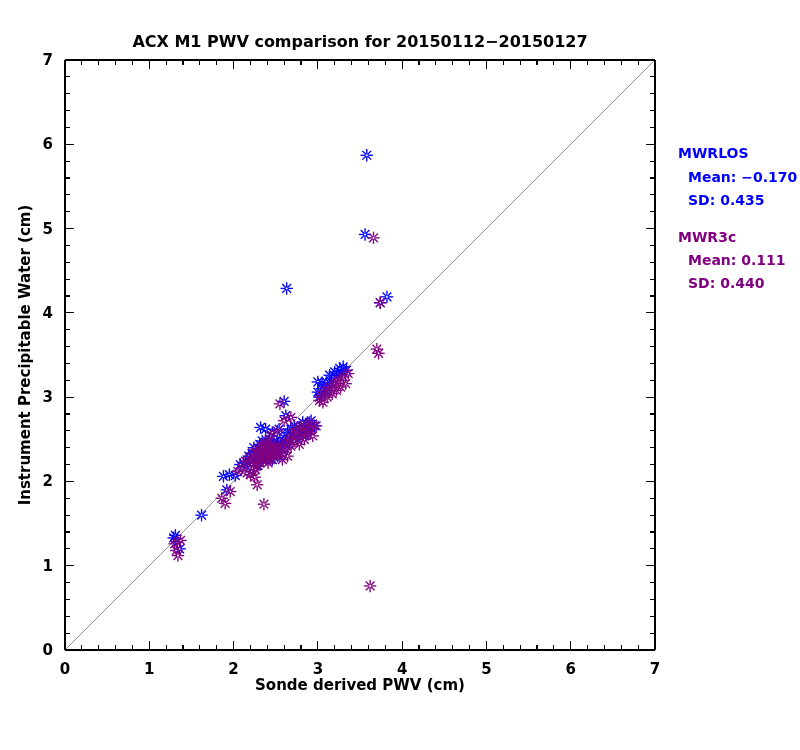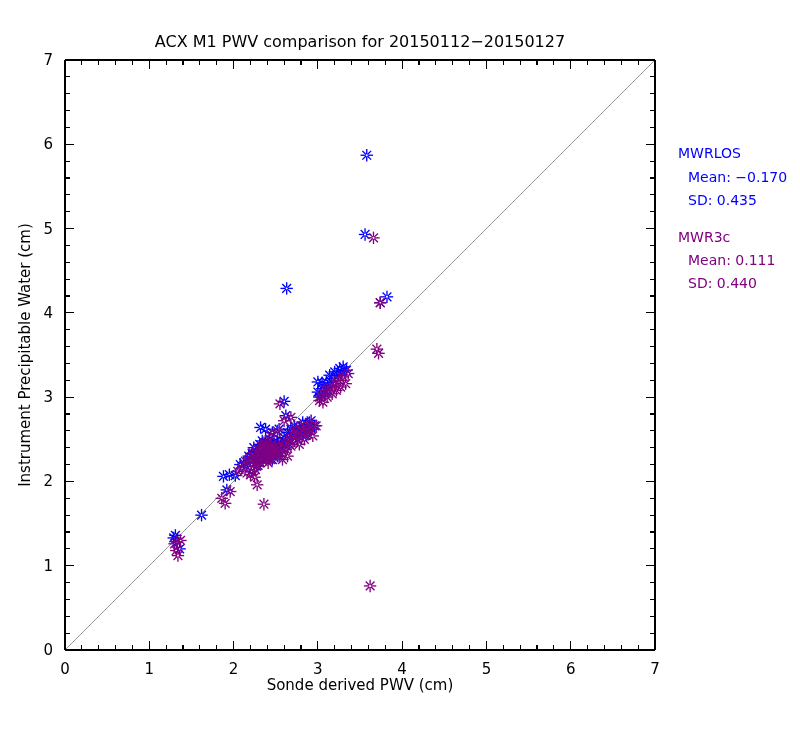--- a/index.html
+++ b/index.html
@@ -12,20 +12,21 @@
     height: 750px;
     position: relative;
     font-family: "DejaVu Sans", sans-serif;
     overflow: hidden;
   }
   #plot-root {
     position: absolute;
     left: 0; top: 0;
     width: 800px;
     height: 750px;
+    font-weight: bold;
   }
   svg#chart-svg {
     display: block;
     width: 800px;
     height: 750px;
   }
   .axis-line {
     stroke: #000000;
     stroke-width: 1.2;
     fill: none;

